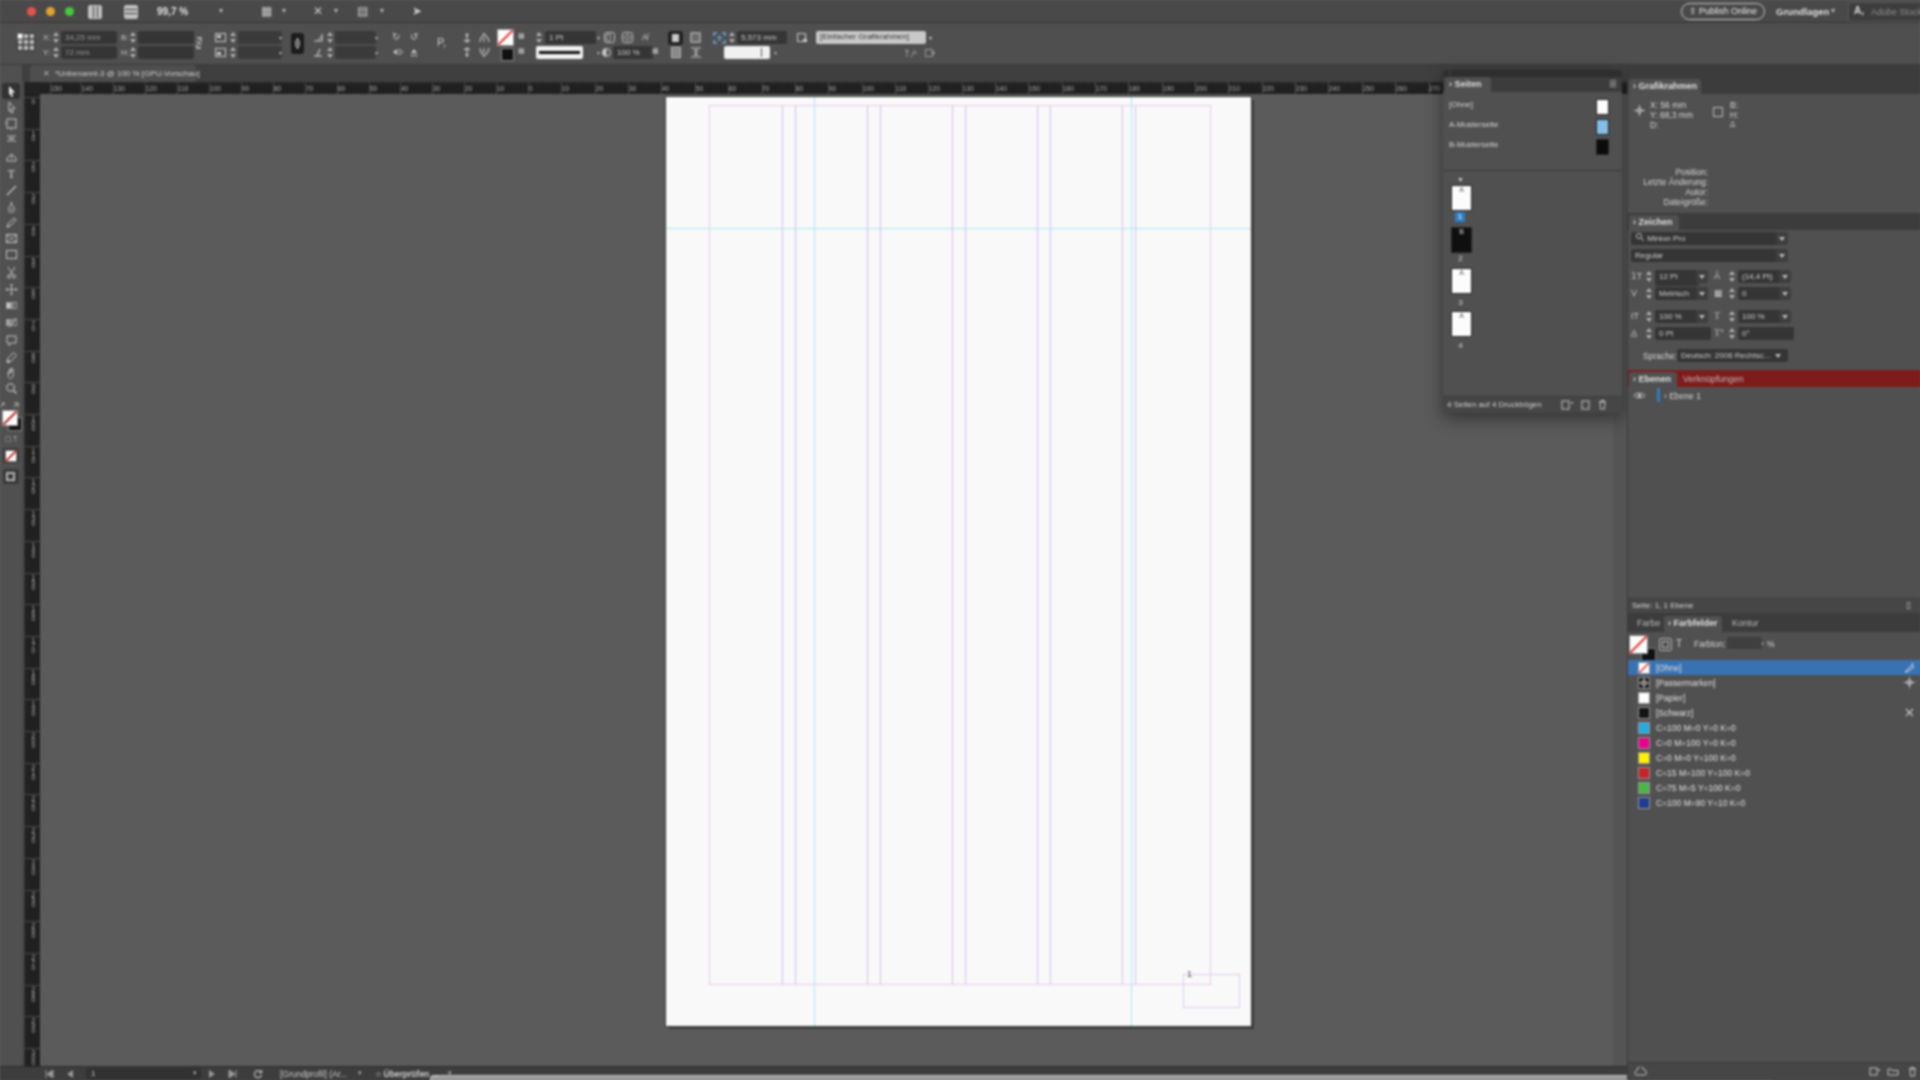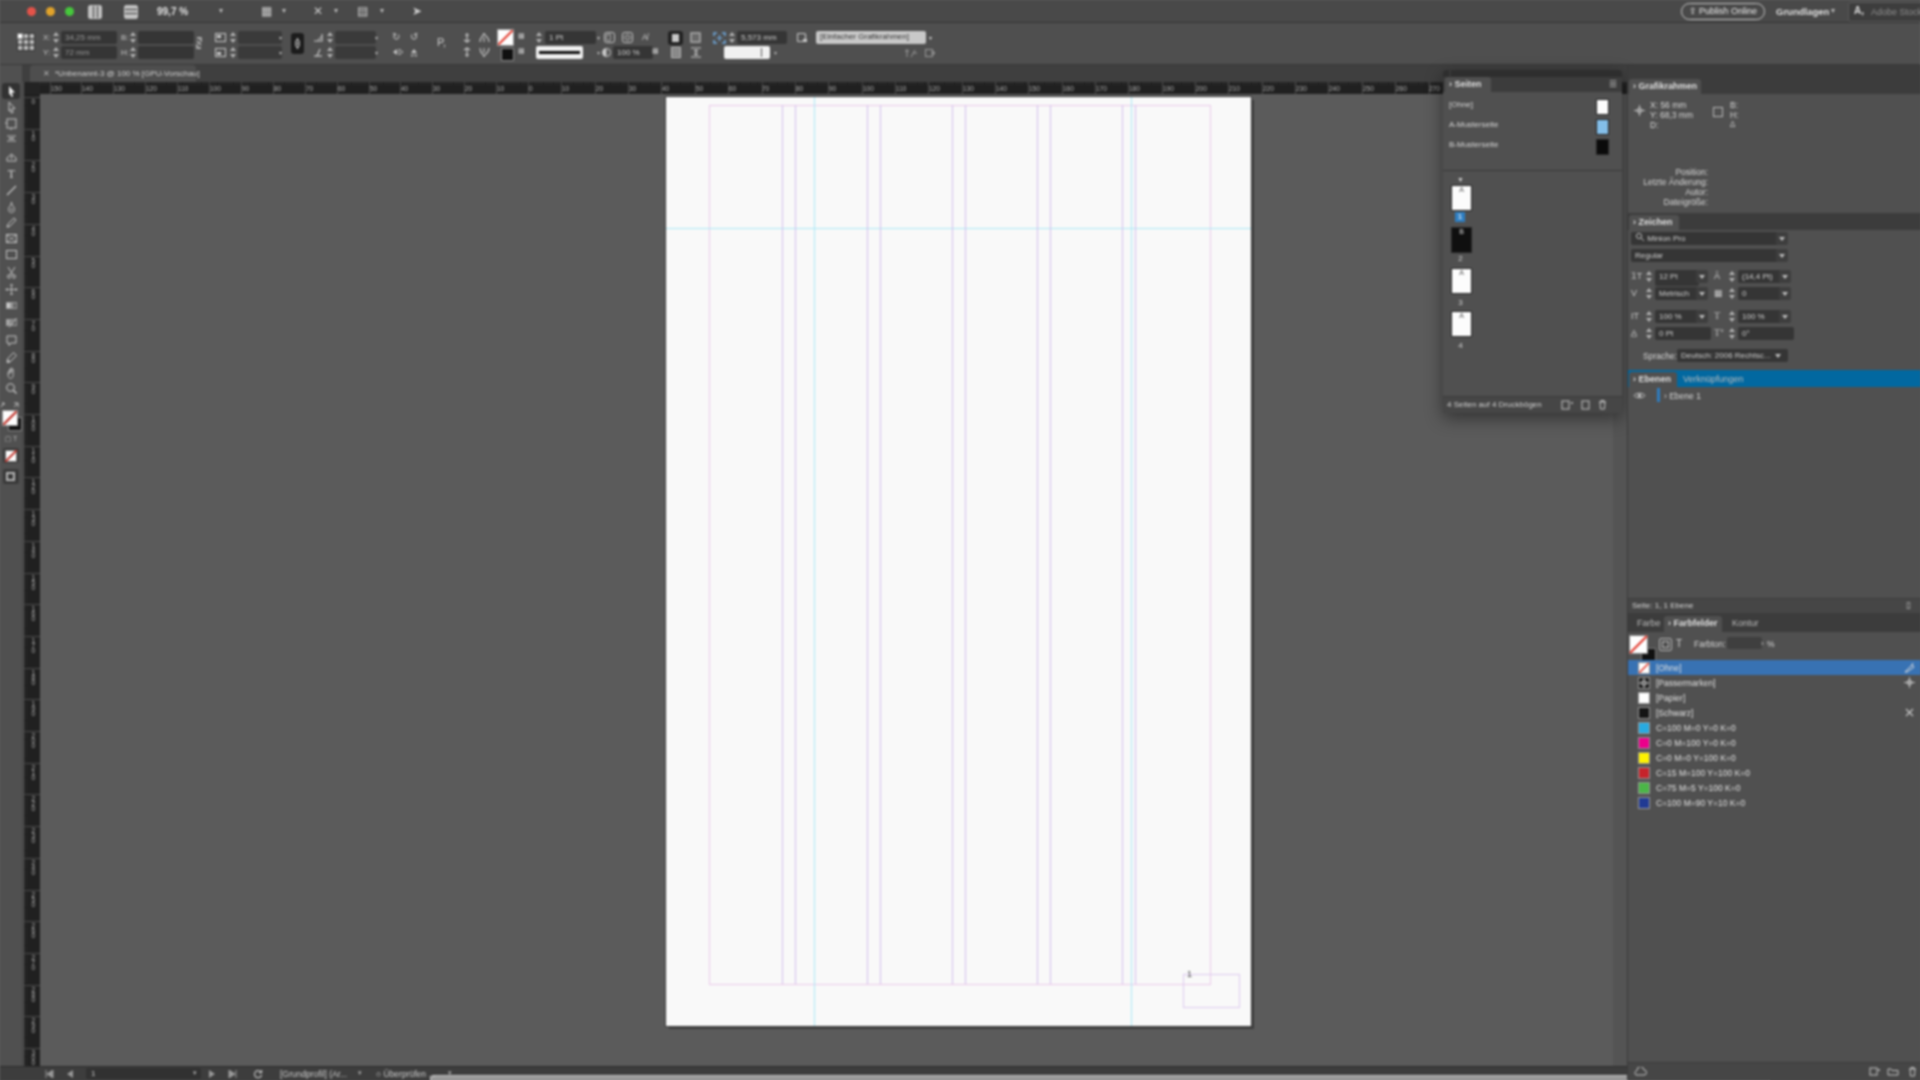--- a/index.html
+++ b/index.html
@@ -1404,21 +1404,21 @@
       </svg>
     <svg class="abs" style="left:228px;top:3px;" width="10" height="8">
         <path d="M8 0 L8 8 M1 0 L7 4 L1 8 Z" fill="#9a9a9a" stroke="#9a9a9a" stroke-width="1"></path>
       </svg>
     <svg class="abs" style="left:253px;top:2px;" width="10" height="10">
         <path d="M8 3 A3.6 3.6 0 1 0 8.6 6" fill="none" stroke="#bdbdbd" stroke-width="1.2"></path>
         <path d="M8.6 1 L8.6 3.6 L6 3.6" fill="none" stroke="#bdbdbd" stroke-width="1.2"></path>
       </svg>
     <div class="txt" style="left:280px;top:2px;font-size:8.5px;color:#cfcfcf;">[Grundprofil] (Ar...</div>
     <div class="txt" style="left:358px;top:2px;font-size:7px;color:#aaa;">▾</div>
-    <div class="txt" style="left:376px;top:2px;font-size:8.5px;color:#cfcfcf;">○ Überprüfen ...</div>
+    <div class="txt" style="left:376px;top:2px;font-size:8.5px;color:#cfcfcf;font-weight:bold;">○ Überprüfen ...</div>
     <div class="txt" style="left:448px;top:2px;font-size:7px;color:#aaa;">▾</div>
   </div>
 
   <div id="seiten" class="abs" style="left:1443px;top:70px;width:179px;height:342px;background:#515151;
        box-shadow:0 6px 18px rgba(0,0,0,0.45);border-radius:3px 3px 0 0;">
     <div class="abs" style="left:0;top:0;width:179px;height:7px;background:#2f2f2f;border-radius:3px 3px 0 0;">
       <span style="position:absolute;left:4px;top:-1px;color:#8f8f8f;font-size:6px;">⋮</span>
     </div>
     <div class="abs" style="left:0;top:7px;width:179px;height:15px;background:#3d3d3d;">
       <div class="abs" style="left:2px;top:0;width:46px;height:15px;background:#515151;border-radius:3px 3px 0 0;"></div>
@@ -1530,21 +1530,21 @@
         <div class="stepper" style="left:17px;top:262px;height:13px;"></div>
         <div class="fld" style="left:27px;top:262px;width:52px;height:13px;">0 Pt</div>
         <div class="txt" style="left:86px;top:263px;font-size:9px;color:#c9c9c9;">𝕋°</div>
         <div class="stepper" style="left:100px;top:262px;height:13px;"></div>
         <div class="fld" style="left:110px;top:262px;width:52px;height:13px;">0°</div>
       </div>
     <div class="txt" style="left:15px;top:286px;font-size:8.5px;">Sprache:</div>
     <div class="fld" style="left:49px;top:284px;width:107px;height:13px;">Deutsch: 2006 Rechtsc...</div>
     <div class="caretbtn" style="left:143px;top:284px;width:13px;height:13px;line-height:11px;background:transparent;"></div>
 
-    <div class="abs" style="left:0;top:305px;width:293px;height:17px;background:#0369a1;">
+    <div class="abs" style="left:0;top:305px;width:293px;height:17px;background:#7f1d1d;">
       <div class="abs" style="left:1px;top:2px;width:48px;height:15px;background:#515151;border-radius:3px 3px 0 0;"></div>
       <span class="txt" style="left:5px;top:4px;font-size:9px;color:#e0e0e0;font-weight:bold;">› Ebenen</span>
       <span class="txt" style="left:55px;top:4px;font-size:9px;color:#bdbdbd;">Verknüpfungen</span>
     </div>
     <svg class="abs" style="left:5px;top:326px" width="13" height="9">
         <path d="M1 4.5 C3 1.5 10 1.5 12 4.5 C10 7.5 3 7.5 1 4.5 Z" fill="none" stroke="#cdcdcd"></path>
         <circle cx="6.5" cy="4.5" r="1.6" fill="#cdcdcd"></circle>
       </svg>
     <div class="abs" style="left:29px;top:323px;width:3px;height:14px;background:#2e7ec2;"></div>
     <div class="txt" style="left:36px;top:326px;font-size:8.5px;">› Ebene 1</div>

